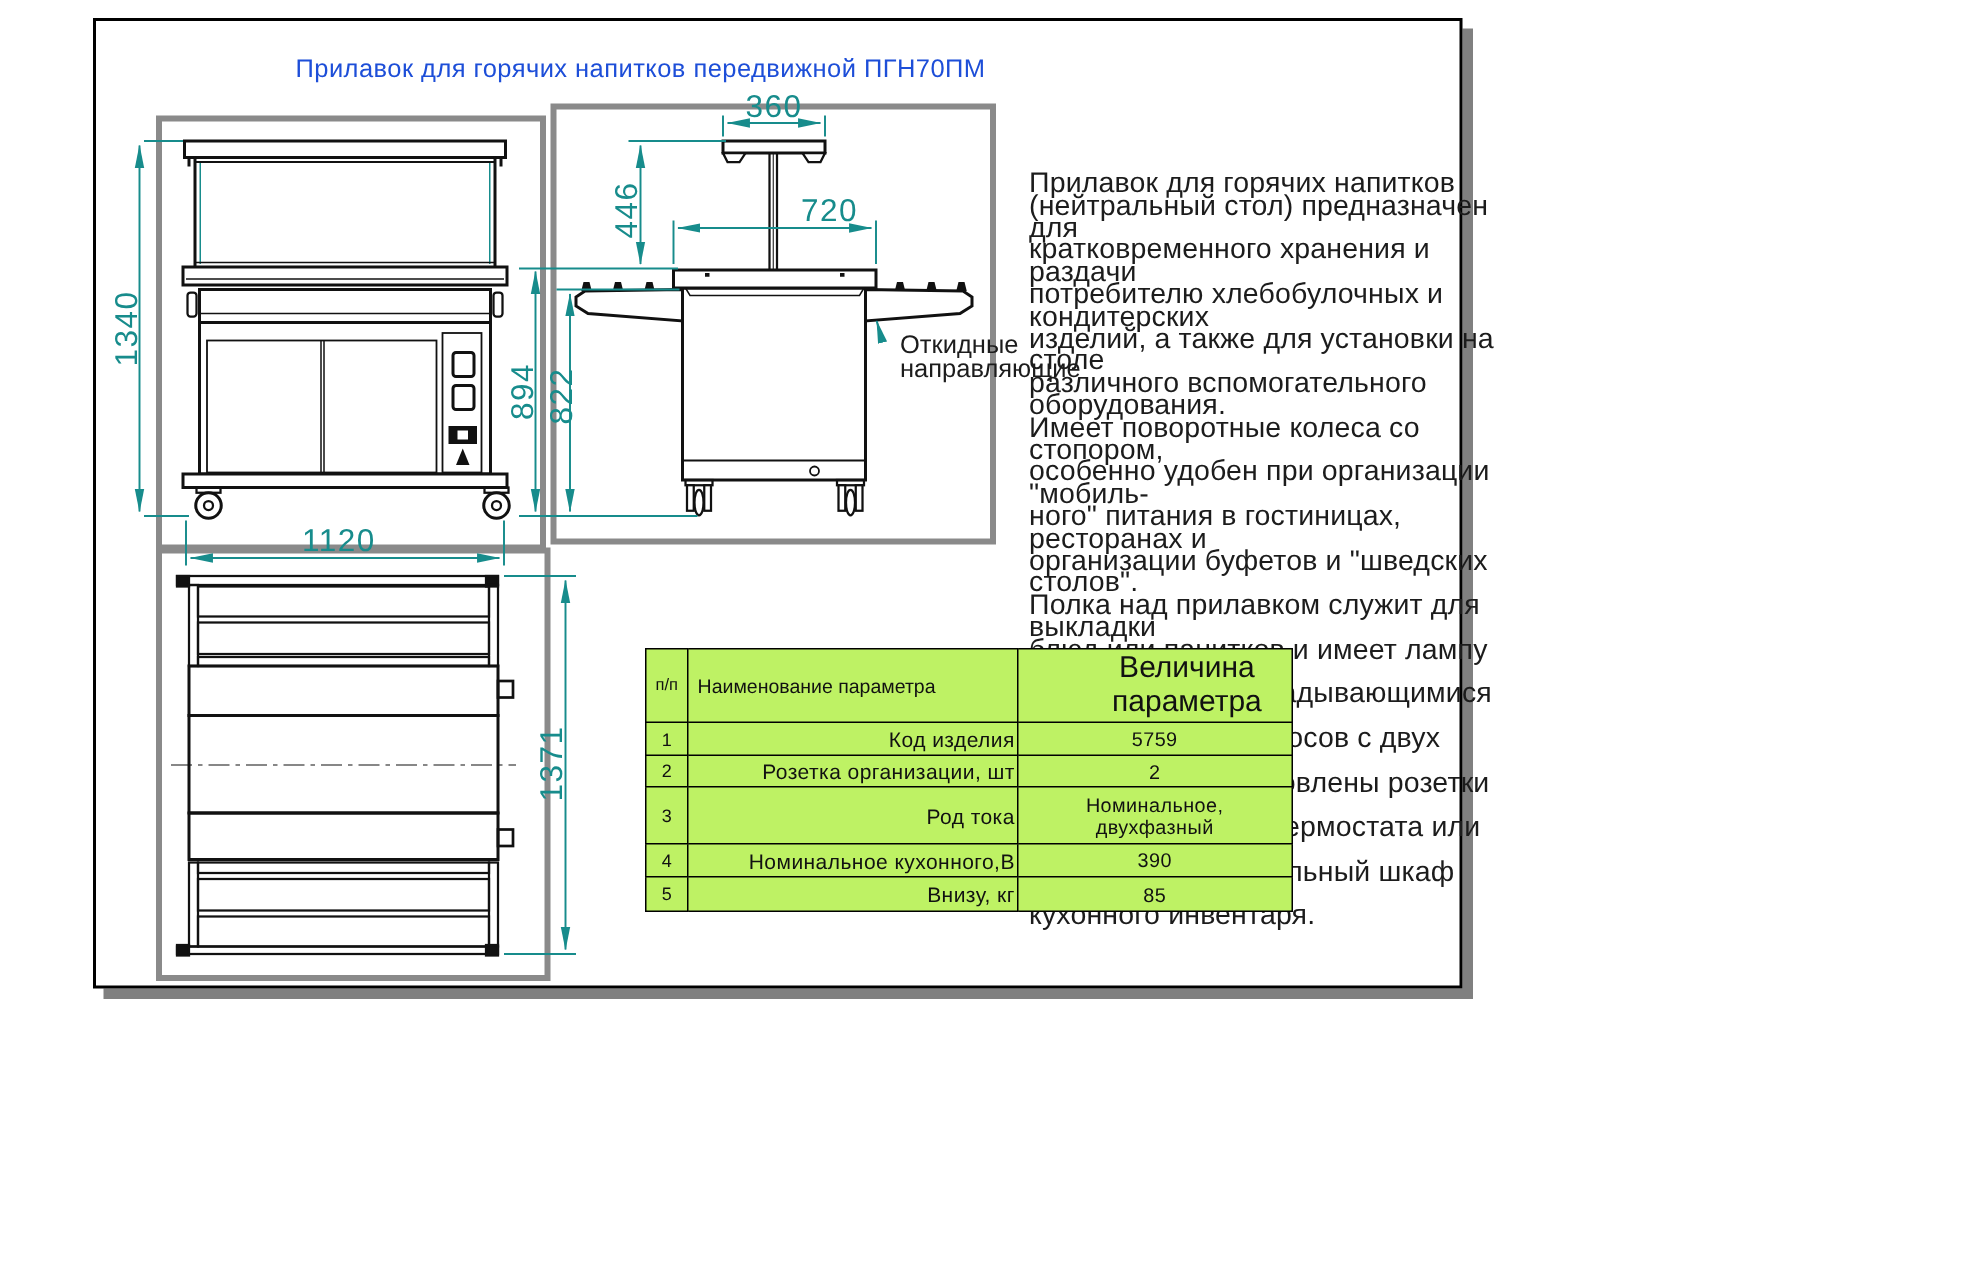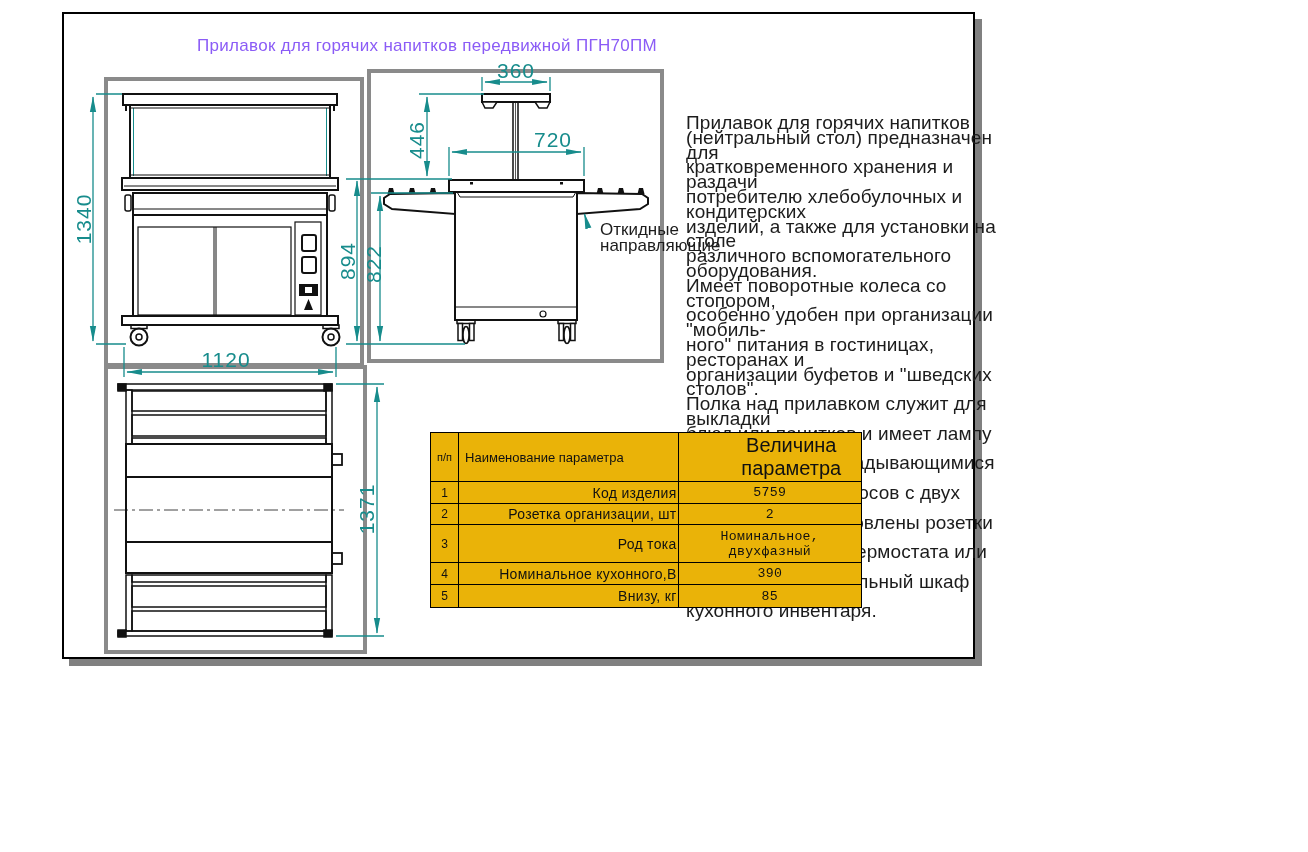--- a/index.html
+++ b/index.html
@@ -1,35 +1,35 @@
 <!DOCTYPE html>
 <html><head>
 <meta charset="utf-8">
 <style>
   html,body{margin:0;padding:0;background:#fff;}
   body{position:relative;width:1308px;height:852px;font-family:"Liberation Sans",sans-serif;overflow:hidden;}
   .abs{position:absolute;}
   #sheet-frame{left:62px;top:12px;width:909px;height:643px;border:2px solid #000;background:#fff;box-shadow:7px 7px 0 #808080;z-index:0;}
   #drawing-svg{left:0;top:0;z-index:1;}
   .txt{z-index:2;color:#1c1c1c;}
-  #page-title{left:197px;top:36px;width:480px;font-size:17px;letter-spacing:.3px;color:#8b5cf6;white-space:nowrap;}
+  #page-title{left:197px;top:36px;width:480px;font-size:17px;letter-spacing:.3px;color:#1d4ed8;white-space:nowrap;}
   #description-text{left:686px;top:116px;width:312px;font-size:19px;line-height:14.8px;letter-spacing:.1px;white-space:pre-line;}
   #guides-callout{left:589px;top:222px;width:92px;font-size:17px;line-height:15.5px;white-space:pre-line;margin-left:11px;}
   
-  #spec-table{left:430px;top:432px;width:432px;border-collapse:collapse;table-layout:fixed;z-index:2;background:#eab308;}
+  #spec-table{left:430px;top:432px;width:432px;border-collapse:collapse;table-layout:fixed;z-index:2;background:#bef264;}
   #spec-table th,#spec-table td{border:1px solid #000;font-weight:normal;color:#111;overflow:hidden;}
   .col-num{width:28px;}
   .col-name{width:219px;}
   .col-val{width:183px;}
   th.h-num{font-size:11px;text-align:center;}
   th.h-name{font-size:13px;text-align:left;padding-left:6px;}
   th.h-val{font-size:20px;text-align:center;padding-left:44px;}
   td.c-num{font-size:12px;text-align:center;}
   td.c-name{font-size:14px;text-align:right;padding-left:4px;letter-spacing:.3px;}
-  td.c-val{font-size:13.2px;text-align:center;letter-spacing:.3px;white-space:pre-line;line-height:15px;font-family:Liberation Mono, monospace;}
+  td.c-val{font-size:13.2px;text-align:center;letter-spacing:.3px;white-space:pre-line;line-height:15px;}
   tr.r-head{height:19px;}
   tr.r1{height:22px;}
   tr.r2{height:21px;}
   tr.r3{height:38px;}
   tr.r4{height:22px;}
   tr.r5{height:23px;}
   svg text{font-family:"Liberation Sans",sans-serif;}
   .dimtxt{fill:#178c8c;font-size:21px;letter-spacing:1px;}
 </style>
 </head>

